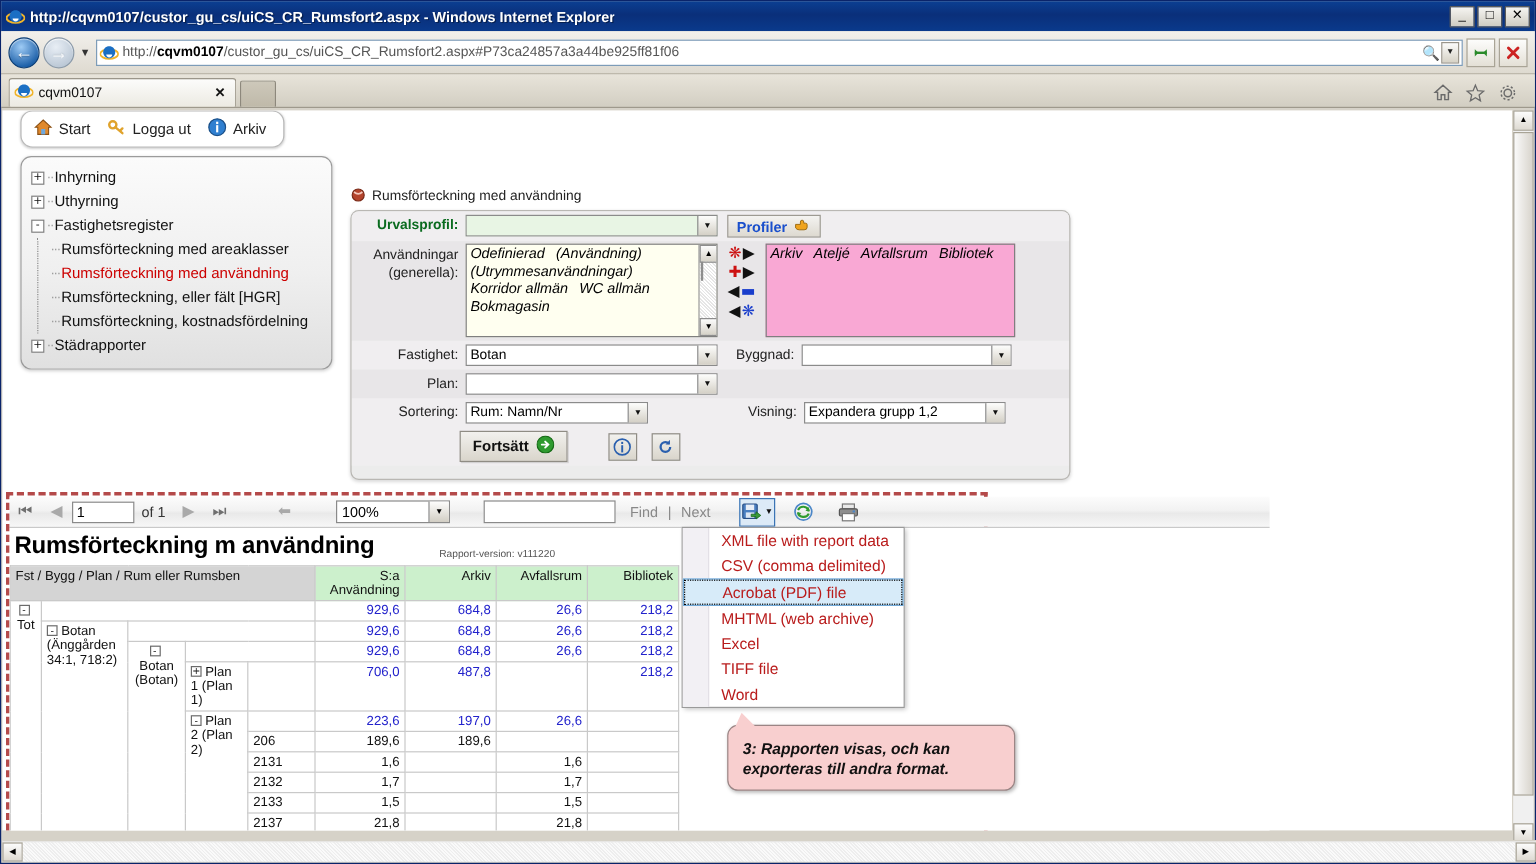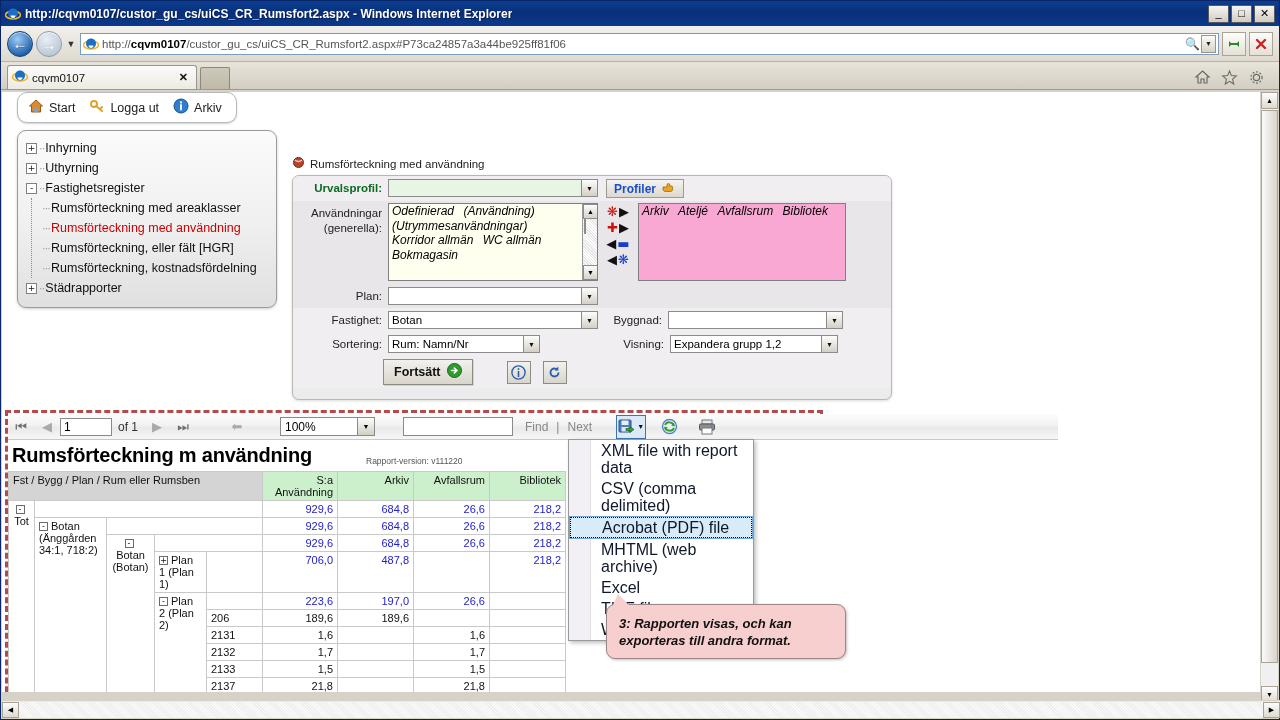--- a/index.html
+++ b/index.html
@@ -164,21 +164,21 @@
       border-left:1px solid #8a8a8a; display:flex; align-items:center; justify-content:center; font-size:7px; }
   .find-input { width:110px; height:19px; border:1px solid #8a8a8a; background:#fff; }
   .findlink { font-size:12px; color:#888; padding:0 4px; }
   .tb-ico { width:30px; height:24px; display:flex; align-items:center; justify-content:center; position:relative; }
   .tb-ico.sel { border:1px solid #3a74b5; background:#dceaf7; }
 
   .exportmenu { position:absolute; left:566px; top:347px; width:186px;
       background:#fff; border:1px solid #9a9a9a; box-shadow:2px 2px 4px rgba(0,0,0,.25); z-index:40; }
   .exportmenu .gutter { position:absolute; left:0; top:0; width:22px; height:100%;
       background:#f2f0f4; border-right:1px solid #e3e0e6; }
-  .exp-item { position:relative; padding:2px 6px 2px 32px; font-size:16px; color:#0f172a; line-height:17px; }
+  .exp-item { position:relative; padding:2px 6px 2px 32px; font-size:13px; color:#b91c1c; line-height:17px; }
   .exp-item.active { background:#d7ebf9; outline:1px dotted #000; outline-offset:-2px; border:1px solid #6fa8d8; }
 
   .rpt-body { position:absolute; left:6px; top:348px; width:1050px; height:288px;
       background:#fff; overflow:hidden; }
   .rpt-title { font-size:20px; font-weight:bold; color:#000; padding:4px 0 0 4px; letter-spacing:-.2px; }
   .rpt-ver { position:absolute; left:358px; top:16px; font-size:8.5px; color:#555; }
 
   table.rpt { border-collapse:collapse; font-size:11px; table-layout:fixed; }
   table.rpt td { border:1px solid #c9c9c9; padding:2px 4px; vertical-align:top; height:16px; }
   td.hdr-left { background:#d4d4d4; color:#111; font-size:11px; }
@@ -426,36 +426,36 @@
             </span>
         </span>
         <span class="listbox plain">
           <span class="item">Arkiv</span>
           <span class="item">Ateljé</span>
           <span class="item">Avfallsrum</span>
           <span class="item">Bibliotek</span>
         </span>
       </div>
 
-      <div class="prow row-b">
-        <span class="plabel">Plan:</span>
-        <span class="ddbox" style="width:210px">
-          <input value="" style="">
-          <span class="dd-arrow">▼</span>
-        </span>
-      </div>
-
       <div class="prow row-a">
         <span class="plabel">Fastighet:</span>
         <span class="ddbox" style="width:210px">
           <input value="Botan" style="">
           <span class="dd-arrow">▼</span>
         </span>
         <span class="plabel" style="width:70px">Byggnad:</span>
         <span class="ddbox" style="width:175px">
+          <input value="" style="">
+          <span class="dd-arrow">▼</span>
+        </span>
+      </div>
+
+      <div class="prow row-b">
+        <span class="plabel">Plan:</span>
+        <span class="ddbox" style="width:210px">
           <input value="" style="">
           <span class="dd-arrow">▼</span>
         </span>
       </div>
 
       <div class="prow row-a">
         <span class="plabel">Sortering:</span>
         <span class="ddbox" style="width:152px">
           <input value="Rum: Namn/Nr" style="">
           <span class="dd-arrow">▼</span>

